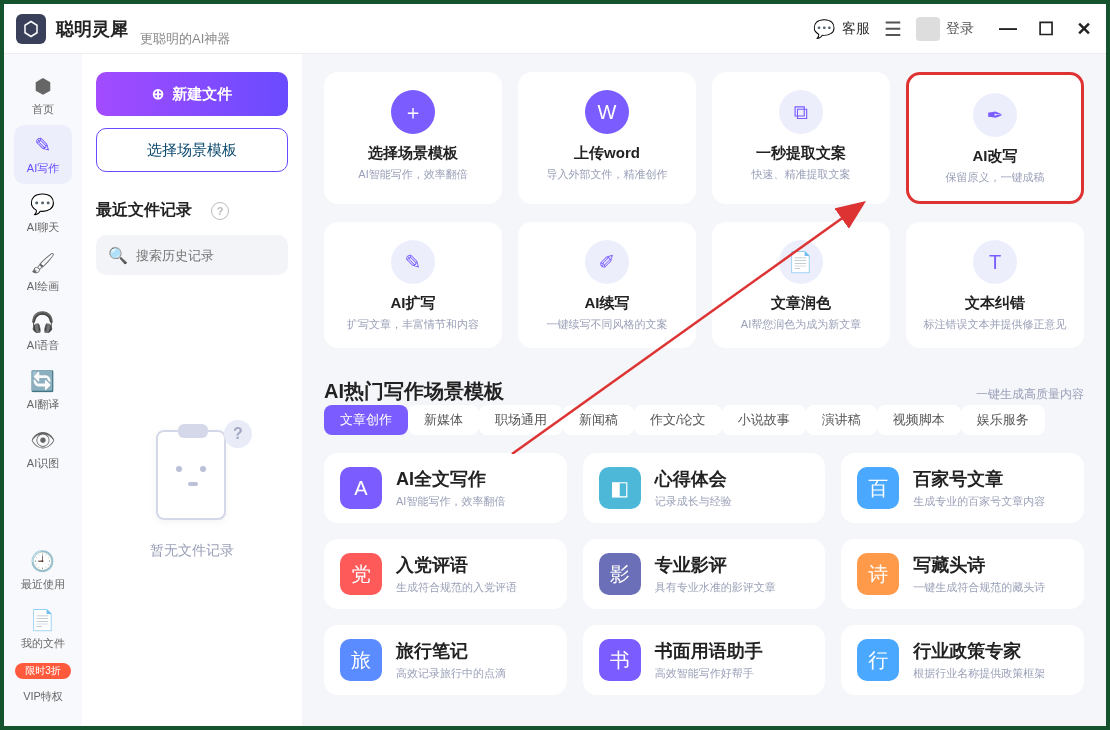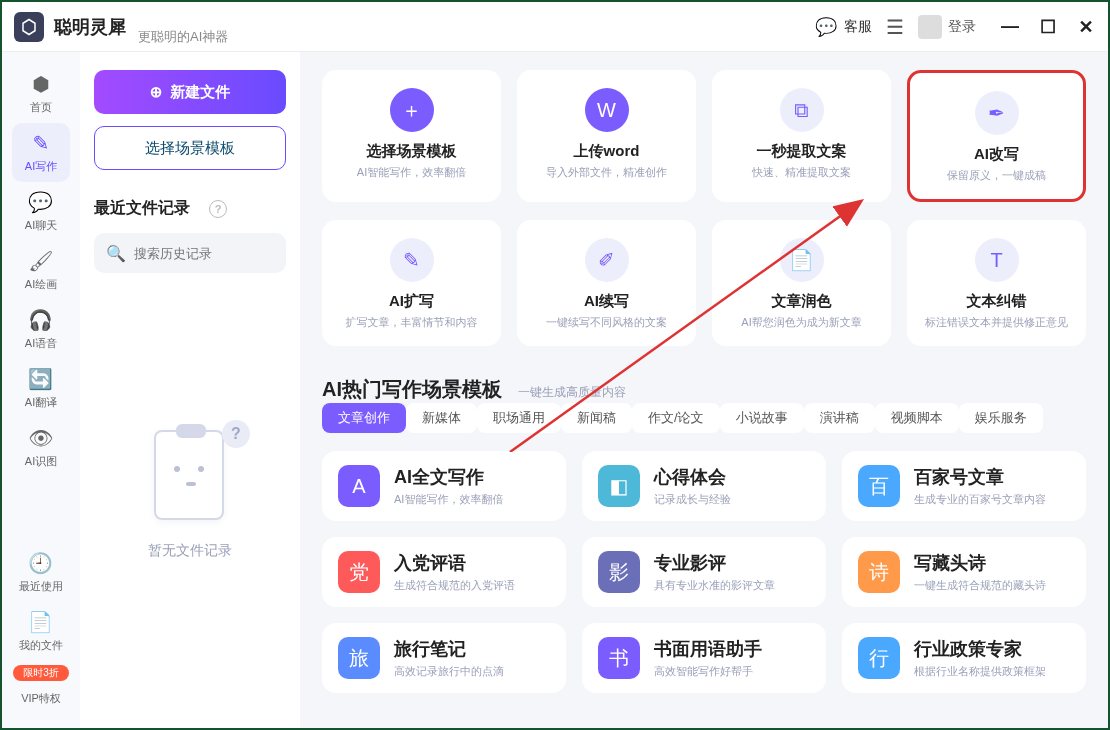--- a/index.html
+++ b/index.html
@@ -1,17 +1,17 @@
 <!DOCTYPE html>
 <html><head>
 <meta charset="utf-8">
 <style>
 * { margin: 0; padding: 0; box-sizing: border-box; font-family: "Microsoft YaHei", "PingFang SC", sans-serif; }
 body { background: #000; display: flex; justify-content: center; align-items: center; }
-.window { width: 1110px; height: 730px; background: #f5f6fa; border: 2px solid #14532d; display: flex; flex-direction: column; position: relative; overflow: hidden; }
+.window { width: 1110px; height: 730px; background: #f5f6fa; border: 4px solid #14532d; display: flex; flex-direction: column; position: relative; overflow: hidden; }
 .titlebar { height: 50px; background: #fff; display: flex; align-items: center; padding: 0 12px; border-bottom: 1px solid #eee; }
 .logo { width: 30px; height: 30px; background: #3a3f5a; border-radius: 6px; display: flex; align-items: center; justify-content: center; color: #fff; }
 .app-name { font-size: 18px; font-weight: 700; color: #222; margin-left: 10px; }
 .tagline { font-size: 13px; color: #888; margin-left: 12px; margin-top: 20px; }
 .titlebar-right { margin-left: auto; display: flex; align-items: center; gap: 14px; }
 .kefu { display: flex; align-items: center; gap: 6px; font-size: 14px; color: #333; cursor: pointer; }
 .kefu-icon { font-size: 18px; }
 .menu-icon { font-size: 20px; color: #555; cursor: pointer; }
 .login { display: flex; align-items: center; gap: 6px; font-size: 14px; color: #555; cursor: pointer; }
 .avatar-placeholder { width: 24px; height: 24px; background: #ddd; border-radius: 4px; }
@@ -40,21 +40,21 @@
 .face-q { position: absolute; top: -4px; right: -10px; width: 28px; height: 28px; background: #e9ecf6; border-radius: 50%; display: flex; align-items: center; justify-content: center; color: #a2a8c4; font-size: 16px; font-weight: bold; }
 .empty-text { color: #9aa0b8; font-size: 14px; margin-top: 18px; }
 .main { flex: 1; overflow-y: auto; padding: 0 22px 22px 22px; position: relative; }
 .card-row { display: grid; grid-template-columns: repeat(4, 1fr); gap: 16px; margin-top: 18px; }
 .tool-card { background: #fff; border-radius: 14px; padding: 18px 10px 16px 10px; display: flex; flex-direction: column; align-items: center; cursor: pointer; }
 .tool-card.highlighted { border: 3px solid #d33; border-radius: 14px; }
 .tool-icon { width: 44px; height: 44px; border-radius: 50%; background: #7a5cff; color: #fff; display: flex; align-items: center; justify-content: center; font-size: 20px; margin-bottom: 10px; }
 .tool-icon.light { background: #eceefc; color: #7a5cff; }
 .tool-title { font-size: 15px; font-weight: 700; color: #222; }
 .tool-sub { font-size: 11px; color: #9aa0b8; margin-top: 4px; text-align: center; }
-.section-head { display: flex; align-items: baseline; gap: 16px; margin-top: 30px; }
+.section-head { display: flex; align-items: baseline; gap: 16px; margin-top: 30px; justify-content: space-between; }
 .section-title { font-size: 20px; font-weight: 800; color: #222; }
 .section-sub { font-size: 12px; color: #9aa0b8; }
 .tabs { display: flex; flex-wrap: wrap; }
 .tab { padding: 6px 16px; border-radius: 8px; background: #fff; color: #555; font-size: 13px; cursor: pointer; }
 .tab.active { background: #7a5cff; color: #fff; }
 .template-grid { display: grid; grid-template-columns: repeat(3, 1fr); gap: 16px; margin-top: 18px; }
 .tmpl-card { background: #fff; border-radius: 14px; padding: 14px 16px; display: flex; align-items: center; gap: 14px; cursor: pointer; }
 .tmpl-icon { width: 42px; height: 42px; border-radius: 10px; display: flex; align-items: center; justify-content: center; color: #fff; font-size: 20px; flex-shrink: 0; }
 .tmpl-title { font-size: 18px; font-weight: 700; color: #222; }
 .tmpl-sub { font-size: 11px; color: #9aa0b8; margin-top: 3px; }

